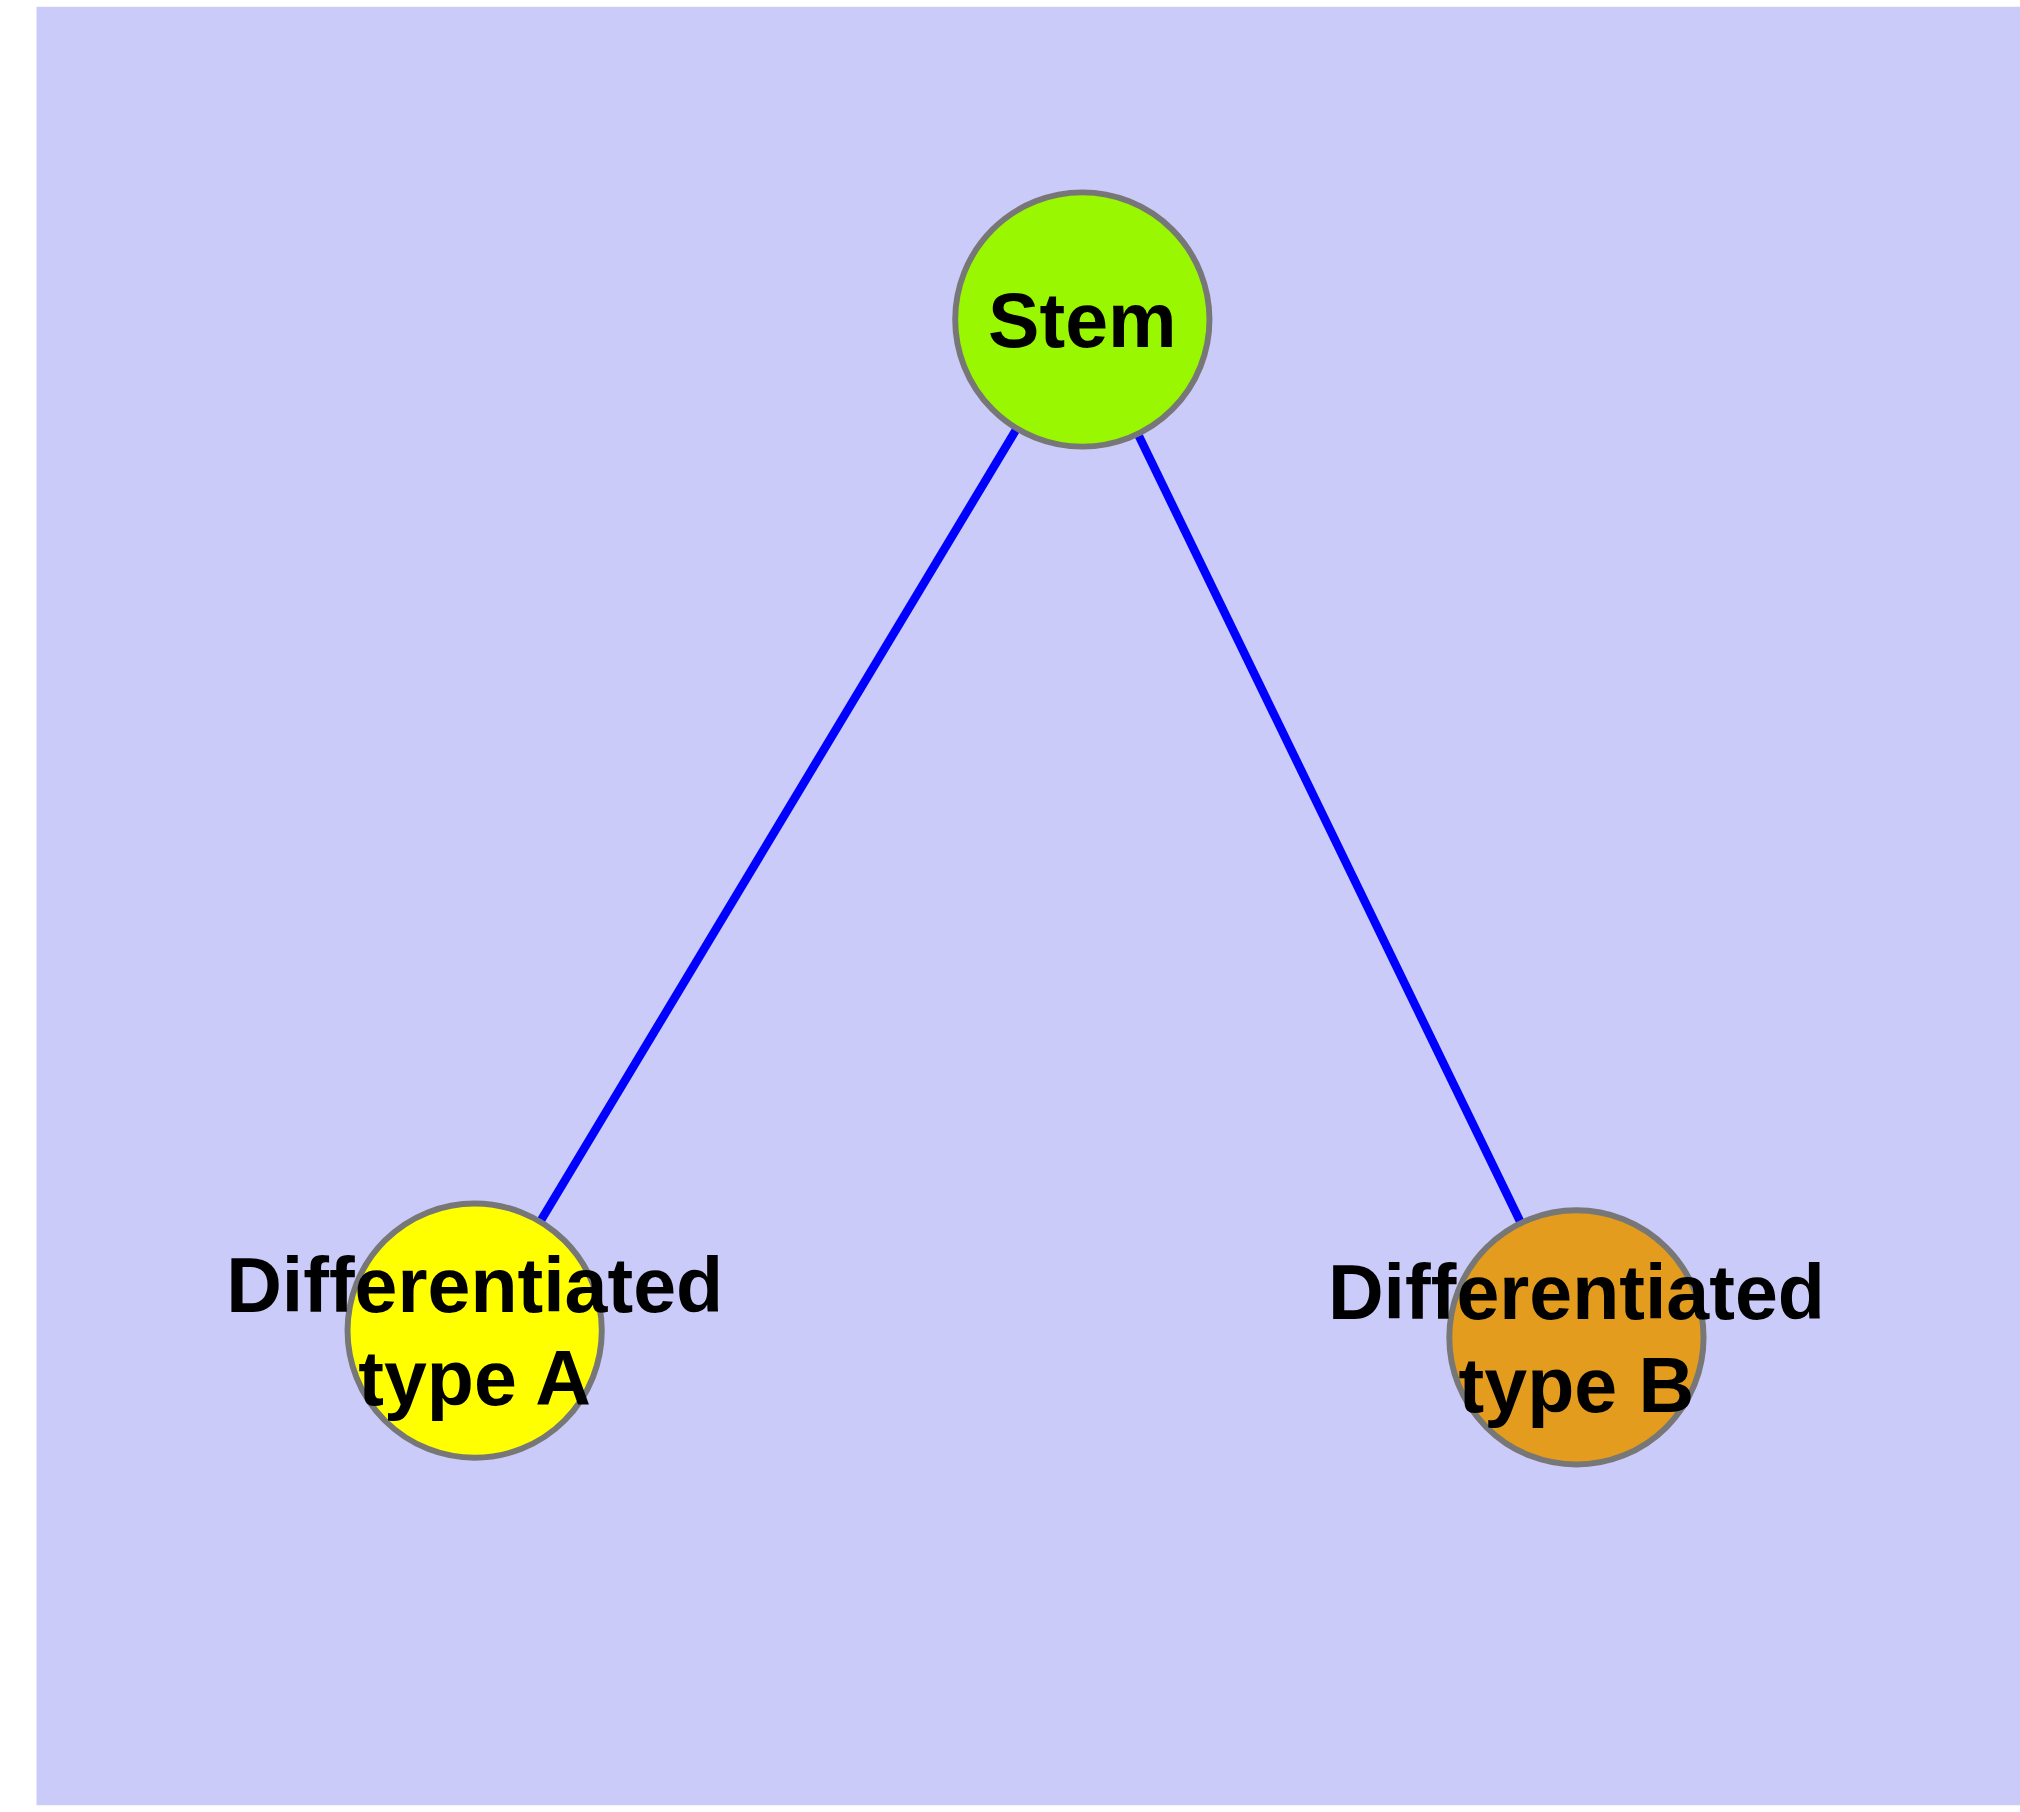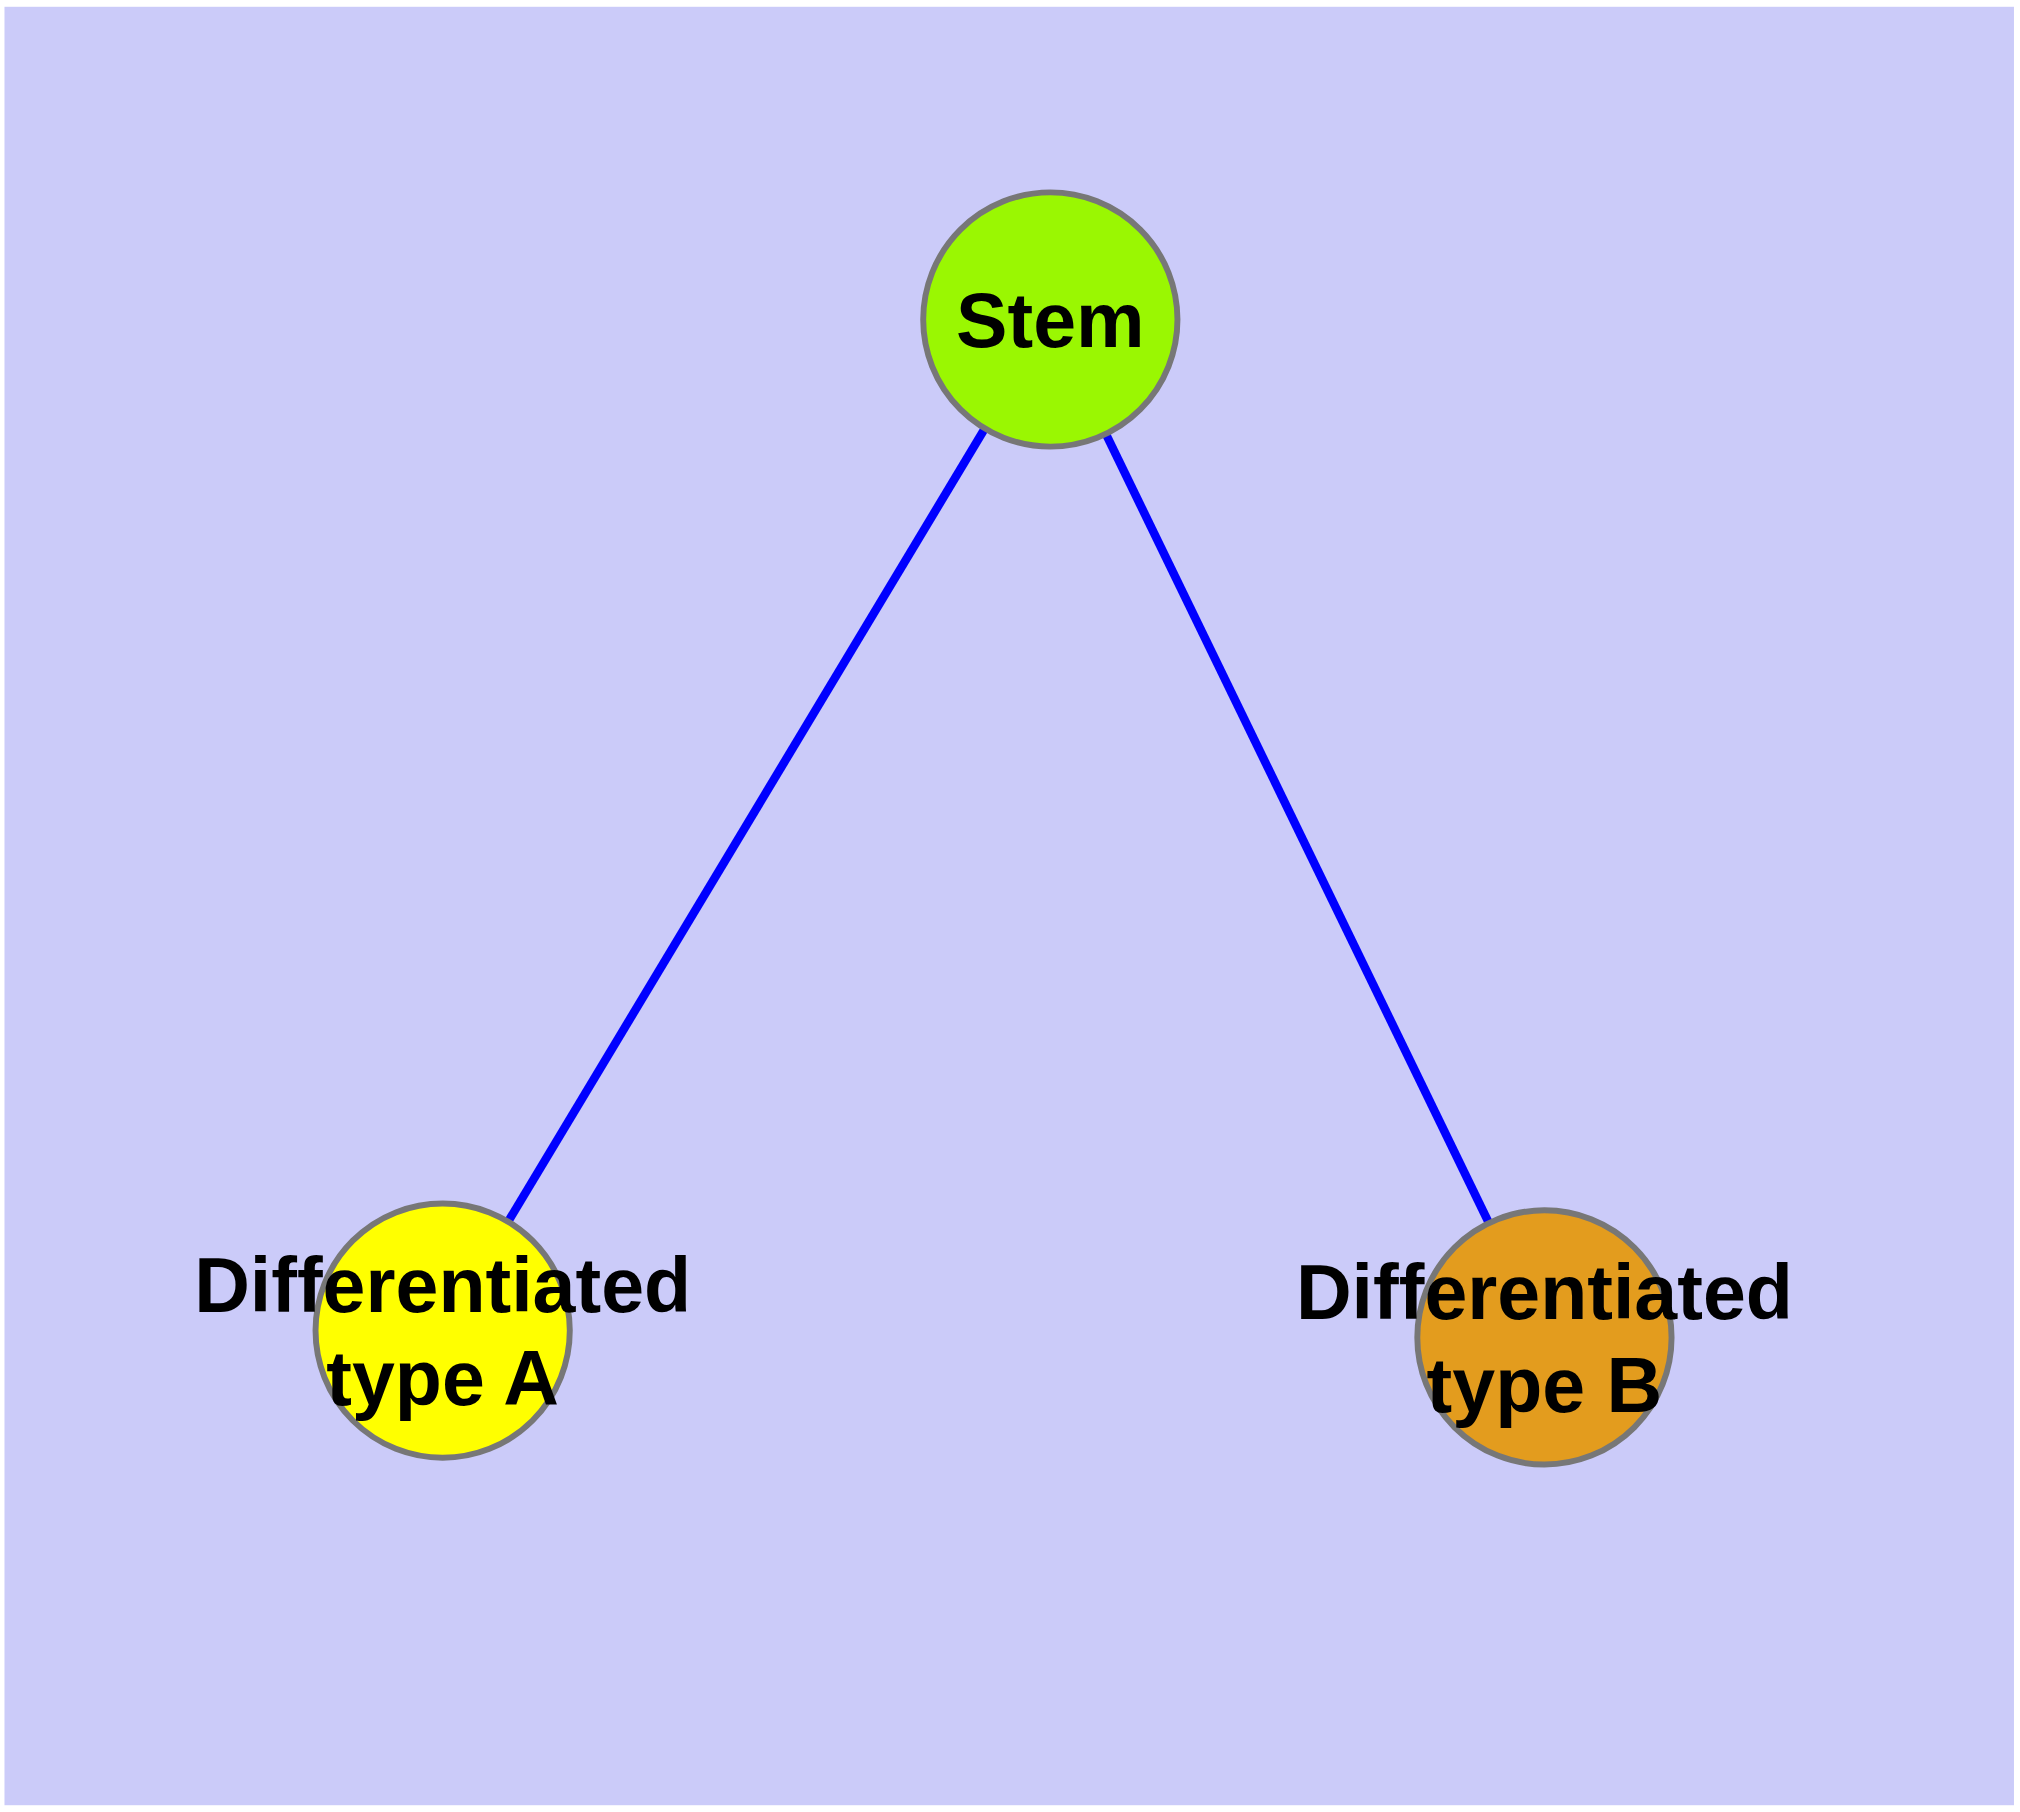--- a/index.html
+++ b/index.html
@@ -8,20 +8,21 @@
     background: #ffffff;
     width: 2021px;
     height: 1812px;
     overflow: hidden;
   }
   .stage {
     position: relative;
     width: 1956px;
     height: 1812px;
     background: #ffffff;
+    padding-left: 32px;
   }
   svg.graph {
     display: block;
     width: 2021px;
     height: 1812px;
   }
   .node-label {
     font-family: "Liberation Sans", "DejaVu Sans", sans-serif;
     font-weight: bold;
     font-size: 91px;

